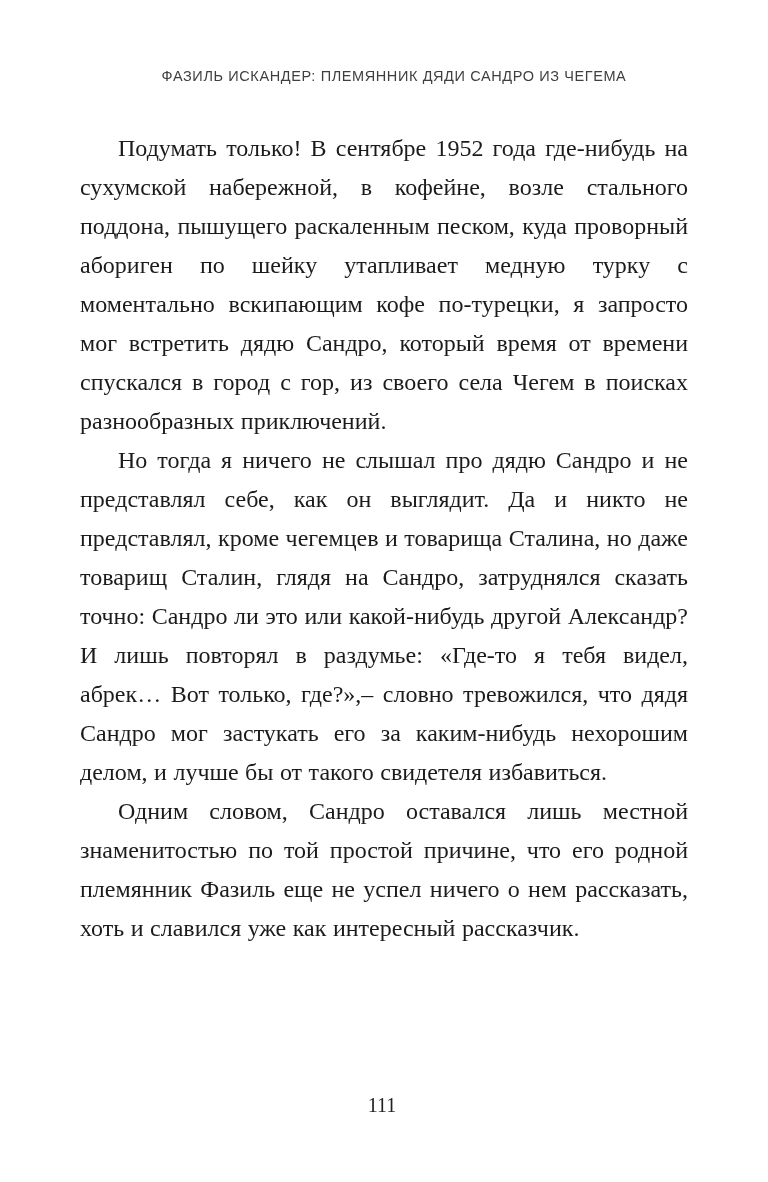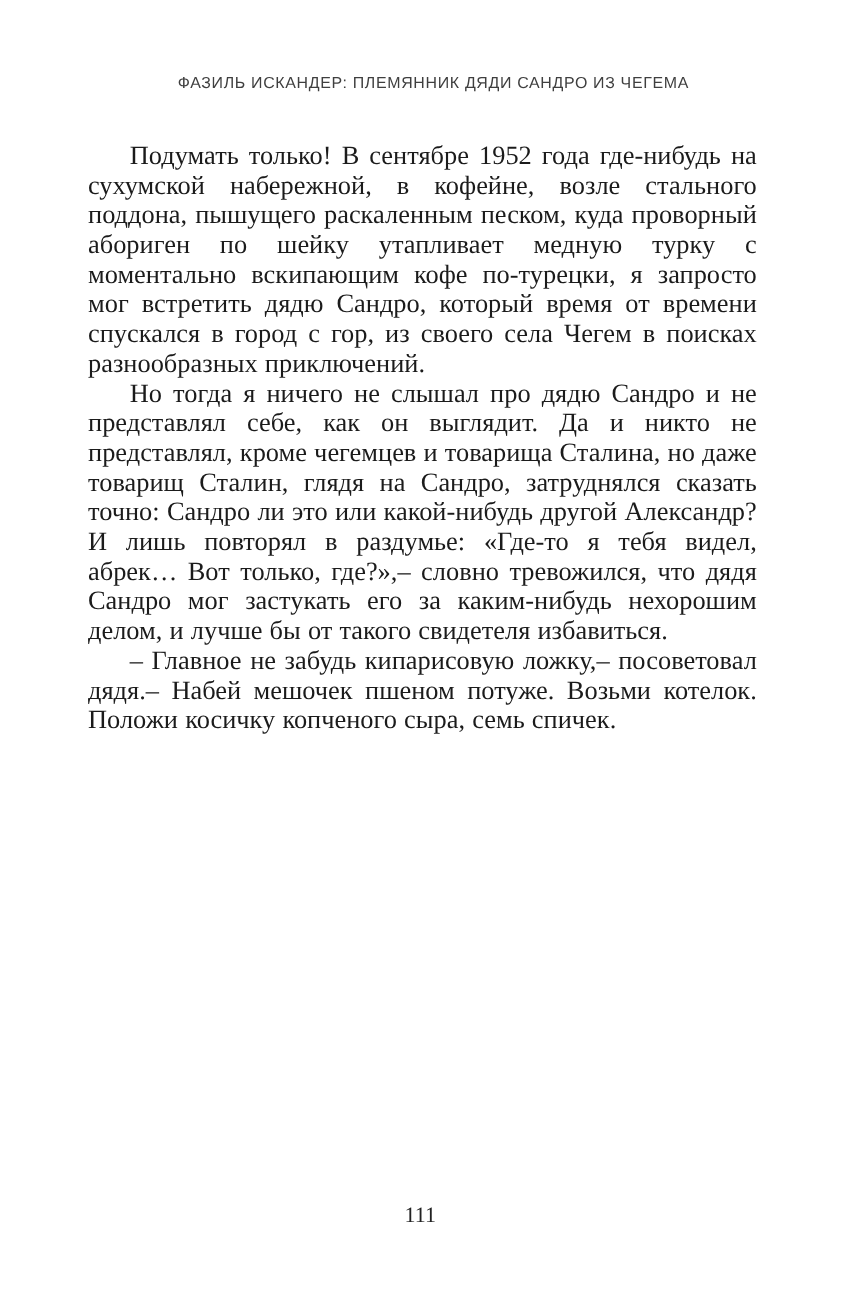--- a/index.html
+++ b/index.html
@@ -28,21 +28,21 @@
     color: #3f3f3f;
     margin-left: 20px;
   }
   .body-text {
     position: absolute;
     top: 129px;
     left: 80px;
     width: 608px;
     color: #1b1b1b;
     font-size: 24px;
-    line-height: 27px;
+    line-height: 39px;
     text-align: justify;
   }
   .body-text p {
     margin: 0;
     padding: 0;
     text-indent: 38px;
     word-spacing: 0.5px;
   }
   .page-number {
     position: absolute;
@@ -57,17 +57,17 @@
 </style>
 </head>
 <body>
 
 <div class="page">
   <div class="running-head">ФАЗИЛЬ ИСКАНДЕР: ПЛЕМЯННИК ДЯДИ САНДРО ИЗ ЧЕГЕМА</div>
 
   <div class="body-text">
       <p>Подумать только! В сентябре 1952 года где-нибудь на сухумской набережной, в кофейне, возле стального поддона, пышущего раскаленным песком, куда проворный абориген по шейку утапливает медную турку с моментально вскипающим кофе по-турецки, я запросто мог встретить дядю Сандро, который время от времени спускался в город с гор, из своего села Чегем в поисках разнообразных приключений.</p>
       <p>Но тогда я ничего не слышал про дядю Сандро и не представлял себе, как он выглядит. Да и никто не представлял, кроме чегемцев и товарища Сталина, но даже товарищ Сталин, глядя на Сандро, затруднялся сказать точно: Сандро ли это или какой-нибудь другой Александр? И лишь повторял в раздумье: «Где-то я тебя видел, абрек… Вот только, где?»,– словно тревожился, что дядя Сандро мог застукать его за каким-нибудь нехорошим делом, и лучше бы от такого свидетеля избавиться.</p>
-      <p>– Главное не забудь кипарисовую ложку,– посоветовал дядя.– Набей мешочек пшеном потуже. Возьми котелок. Положи косичку копченого сыра, семь спичек.</p>
+      <p>Одним словом, Сандро оставался лишь местной знаменитостью по той простой причине, что его родной племянник Фазиль еще не успел ничего о нем рассказать, хоть и славился уже как интересный рассказчик.</p>
     </div>
 
   <div class="page-number">111</div>
 </div>
 
 </body></html>

